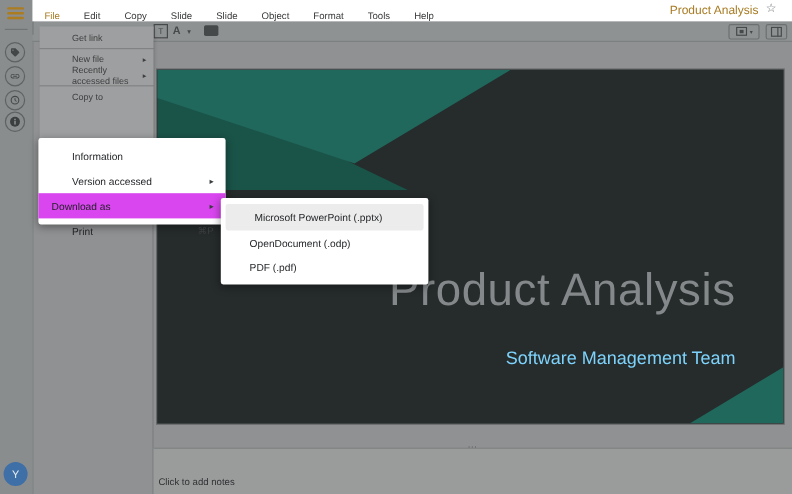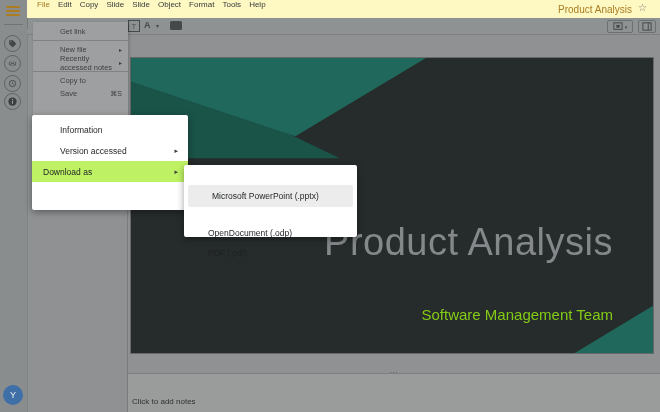--- a/index.html
+++ b/index.html
@@ -10,21 +10,21 @@
     -webkit-font-smoothing:antialiased;
   }
   
   .rail{position:absolute;left:0;top:0;width:27px;height:412px;background:#8a8d8e;border-right:1px solid rgba(0,0,0,.06);}
   .hamburger{position:absolute;left:6px;top:6px;width:14px;height:10px;display:flex;flex-direction:column;justify-content:space-between;cursor:pointer;}
   .hamburger i{display:block;height:2px;background:#ab7c20;border-radius:1px;}
   .rail-divider{position:absolute;left:4px;top:24px;width:19px;height:1px;background:rgba(0,0,0,.18);}
   .rail-btn{position:absolute;left:4px;width:17px;height:17px;border:1px solid #5f6263;border-radius:50%;box-sizing:border-box;display:flex;align-items:center;justify-content:center;}
   .avatar{position:absolute;left:3px;top:385px;width:20px;height:20px;border-radius:50%;background:#3e6fa7;color:#e8edf2;font-size:9px;display:flex;align-items:center;justify-content:center;}
   
-  .menubar{position:absolute;left:27px;top:0;right:0;height:18px;background:#fef9c3;display:flex;align-items:flex-start;gap:8px;padding-left:10px;font-size:8px;color:#38393a;}
+  .menubar{position:absolute;left:27px;top:0;right:0;height:18px;background:#ffffff;display:flex;align-items:flex-end;gap:20px;padding-left:10px;font-size:8px;color:#38393a;}
   .menubar .mitem{cursor:pointer;}
   .menubar .active{color:#a87b22;}
   .doc-title{position:absolute;top:4px;right:28px;font-size:10px;color:#a87b22;white-space:nowrap;}
   .star{position:absolute;top:3px;right:13px;font-size:10px;color:#6f7375;line-height:10px;}
   .toolbar{position:absolute;left:27px;top:18px;right:0;height:16px;background:#8f9293;border-bottom:1px solid rgba(0,0,0,.12);}
   .tb-ic{position:absolute;top:2px;color:#46494a;}
   .tb-textbox{left:101px;width:10px;height:10px;border:1px solid #46494a;font-size:7px;display:flex;align-items:center;justify-content:center;}
   .tb-fontcolor{left:117px;font-size:9px;font-weight:bold;}
   .tb-caret{left:129px;top:4px;font-size:6px;}
   .tb-sep{left:137px;top:2px;width:1px;height:11px;background:#767a7b;}
@@ -34,42 +34,42 @@
   .btn-layout{right:4px;width:18px;}
   .tr-caret{font-size:5px;color:#46494a;}
   
   .strip-line{position:absolute;left:127px;top:34px;bottom:0;width:1px;background:rgba(0,0,0,.14);}
   .slide{position:absolute;left:131px;top:58px;width:522px;height:295px;background:#262b2b;box-shadow:0 0 0 1px rgba(0,0,0,.28);}
   .shape{position:absolute;inset:0;}
   .tri-dark{background:#1a5348;clip-path:polygon(0 0, 40% 34%, 0 34%);}
   .tri-bright{background:#20685c;clip-path:polygon(0 0, 56.5% 0, 31.5% 26.5%, 0 8%);}
   .tri-corner{background:#20685c;clip-path:polygon(100% 84%, 85% 100%, 100% 100%);}
   .slide-title{position:absolute;right:40px;top:163px;font-size:38px;color:#84888a;white-space:nowrap;letter-spacing:.5px;}
-  .slide-subtitle{position:absolute;right:40px;top:248px;font-size:15px;color:#84cc16;white-space:nowrap;}
+  .slide-subtitle{position:absolute;right:40px;top:232px;font-size:15px;color:#7dd3fc;white-space:nowrap;}
   .notes{position:absolute;left:128px;top:373px;right:0;bottom:0;background:#9a9c9c;border-top:1px solid #7d8081;}
   .notes-handle{position:absolute;left:50%;top:-6px;transform:translateX(-50%);font-size:8px;color:#5a5d5e;letter-spacing:1px;}
   .notes-text{position:absolute;left:4px;top:23px;font-size:8px;color:#2f3132;}
   
   .file-menu{position:absolute;left:33px;top:22px;width:95px;height:93px;background:#9e9fa0;box-shadow:1px 1px 3px rgba(0,0,0,.22);padding:3px 0;box-sizing:border-box;font-size:7.5px;color:#3d3f40;}
   .fm-row{position:relative;height:13px;display:flex;align-items:center;padding:0 6px 0 17px;cursor:pointer;margin-left:10px;}
   .fm-row .arr{margin-left:auto;font-size:6px;color:#3d3f40;}
   .fm-row .sc{margin-left:auto;font-size:7px;color:#3d3f40;}
   .fm-sep{height:1px;background:rgba(0,0,0,.18);margin:2px 0;}
   .fm-lock{position:absolute;left:5px;top:3px;}
   
   .panel{background:#ffffff;border-radius:2px;box-shadow:0 2px 7px rgba(0,0,0,.38);box-sizing:border-box;position:absolute;color:#1f2124;}
-  .spotlight{left:32px;top:115px;width:156px;height:95px;padding:4px 0;font-size:8.5px;}
+  .spotlight{left:32px;top:115px;width:156px;height:72px;padding:4px 0;font-size:8.5px;}
   .sp-row{height:21px;display:flex;align-items:center;padding:0 10px 0 28px;cursor:pointer;}
-  .sp-row.hover{background:#bef264;padding-left:11px;}
+  .sp-row.hover{background:#d946ef;padding-left:11px;}
   .sp-row .arr{margin-left:auto;font-size:7px;color:#3a3d3f;}
   .sp-row .sc{margin-left:auto;font-size:8px;color:#3a3d3f;}
   
   .submenu{left:184px;top:165px;width:173px;height:72px;padding:4px 0;font-size:8.5px;}
   .sm-row{height:20px;display:flex;align-items:center;padding:0 8px 0 24px;cursor:pointer;}
-  .sm-row.hover{background:#ececec;border-radius:2px;margin:16px 4px;height:22px;}
+  .sm-row.hover{background:#ececec;border-radius:2px;margin:1px 4px;height:22px;}
   svg{display:block;}
 </style>
 </head>
 <body>
 
 <div class="rail">
   <div class="hamburger">
       <i></i>
       <i></i>
       <i></i>
@@ -157,45 +157,45 @@
 <div class="file-menu">
   <div class="fm-row">
     <span>Get link</span>
   </div>
   <div class="fm-sep"></div>
   <div class="fm-row">
     <span>New file</span>
     <span class="arr">▸</span>
   </div>
   <div class="fm-row">
-    <span>Recently accessed notes</span>
+    <span>Recently accessed files</span>
     <span class="arr">▸</span>
   </div>
   <div class="fm-sep"></div>
   <div class="fm-row">
     <span>Copy to</span>
-  </div>
-  <div class="fm-row">
-    <span>Save</span>
-    <span class="sc">⌘S</span>
   </div>
 </div>
 
 <div class="panel spotlight">
   <div class="sp-row">
     <span>Information</span>
   </div>
   <div class="sp-row">
     <span>Version accessed</span>
     <span class="arr">▸</span>
   </div>
   <div class="sp-row hover">
     <span>Download as</span>
     <span class="arr">▸</span>
   </div>
+  <div class="sp-row">
+    <span>Print</span>
+    <span class="sc">⌘P</span>
+  </div>
 </div>
 
 <div class="panel submenu">
   <div class="sm-row hover">
     <span>Microsoft PowerPoint (.pptx)</span>
   </div>
   <div class="sm-row">
     <span>OpenDocument (.odp)</span>
   </div>
   <div class="sm-row">

